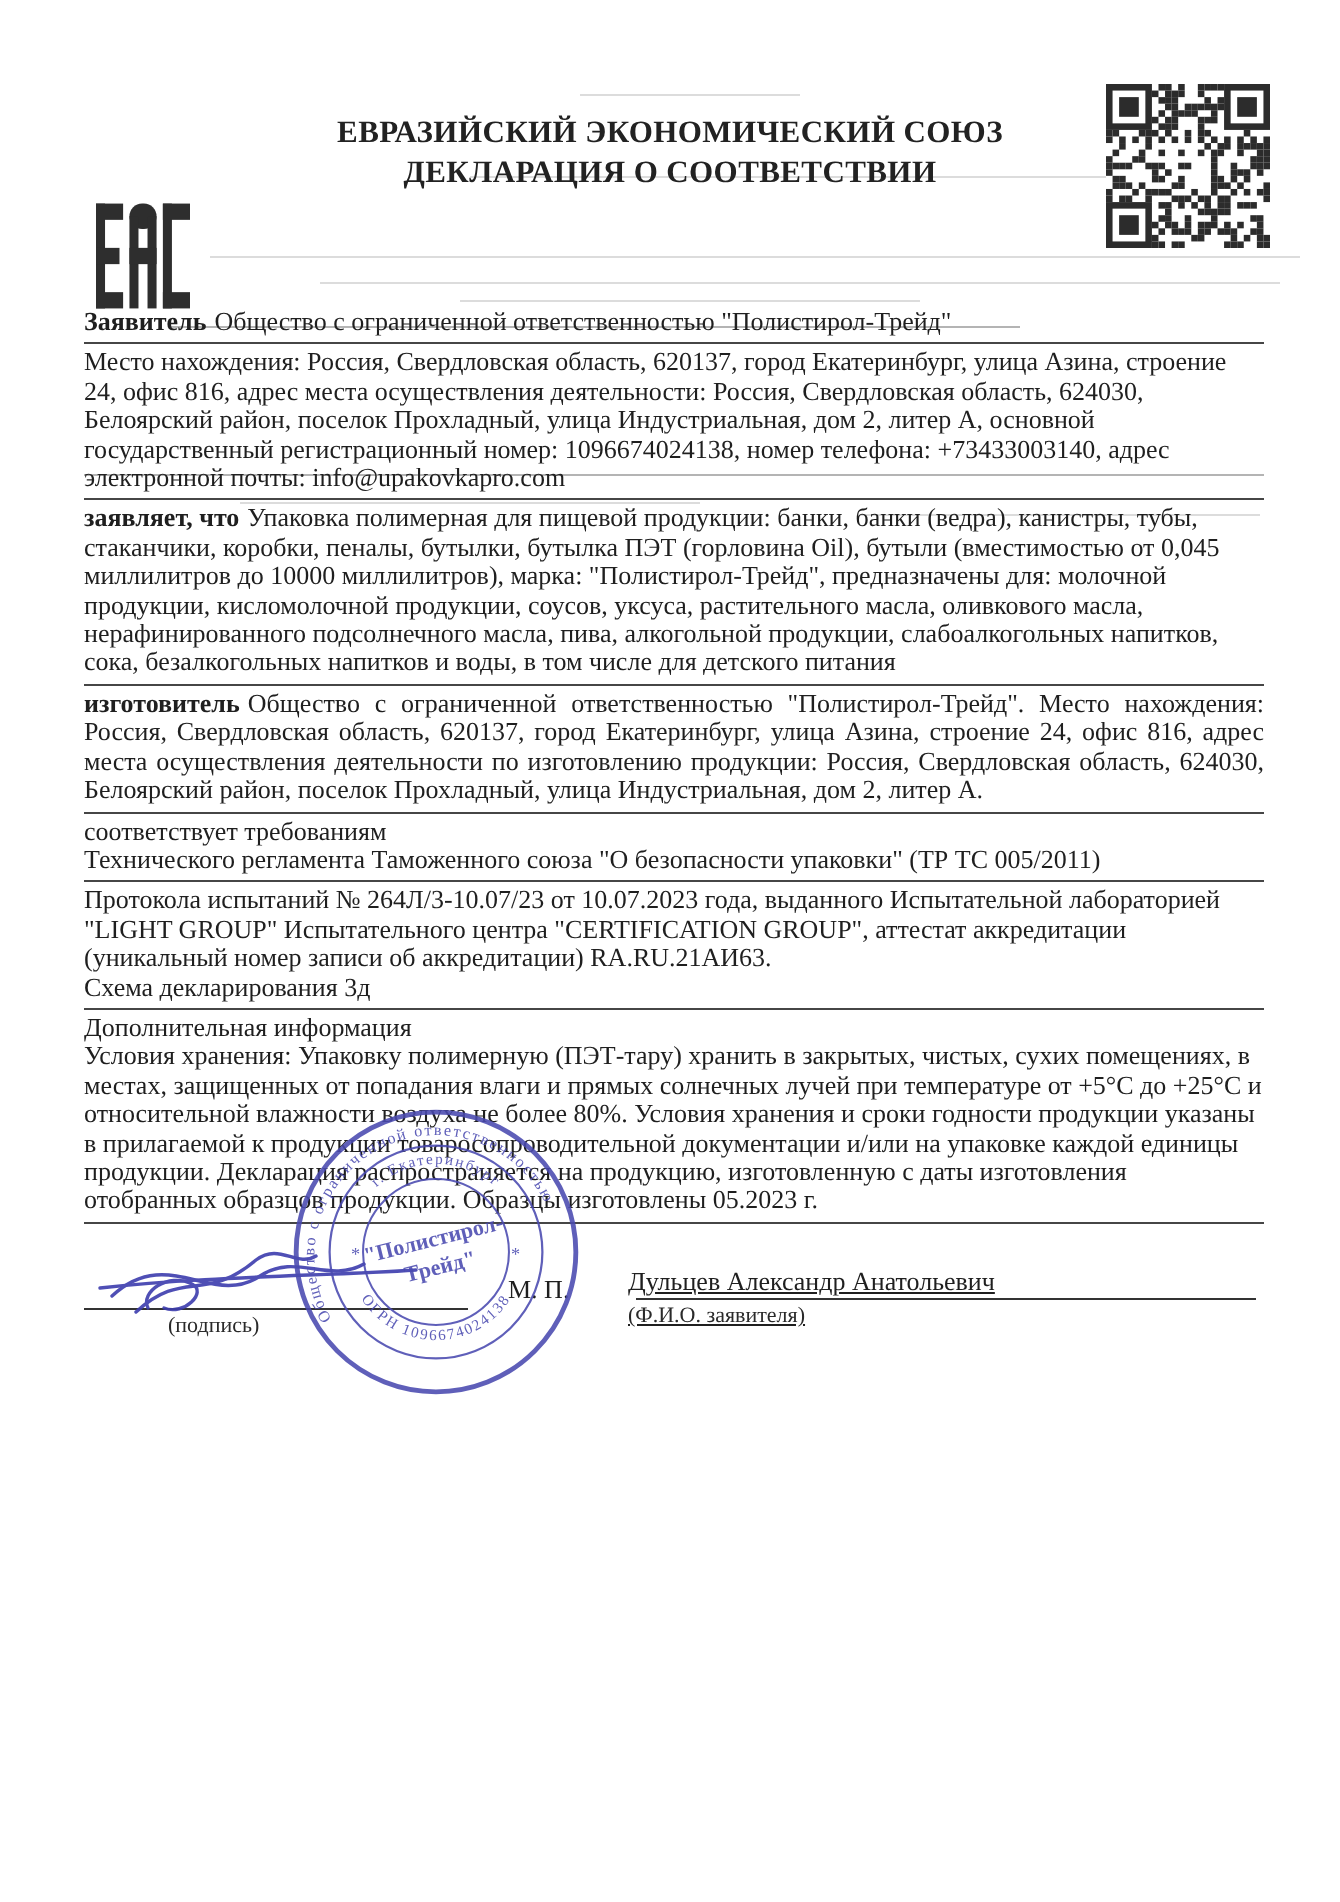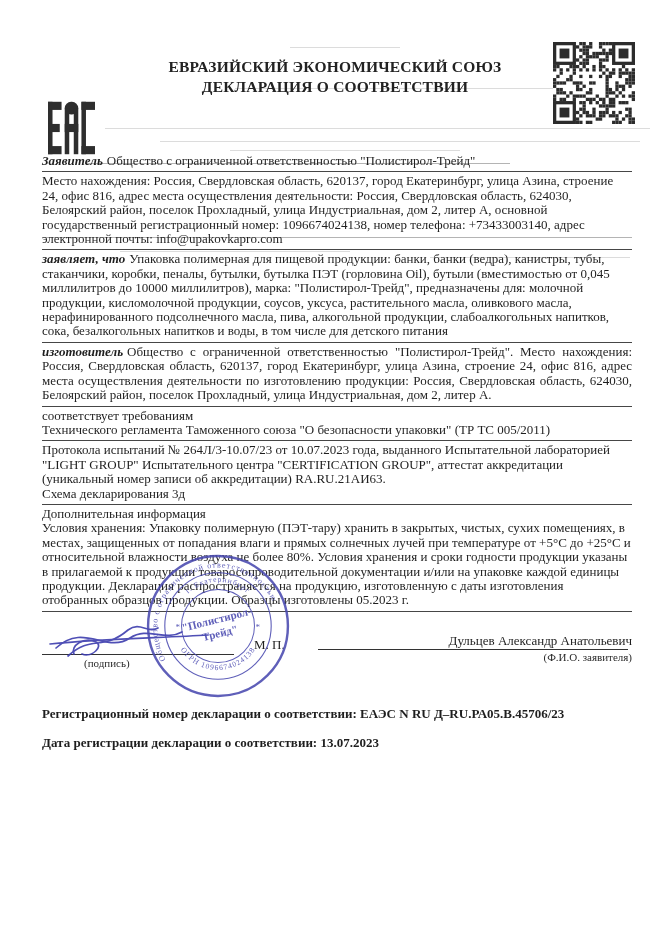--- a/index.html
+++ b/index.html
@@ -18,30 +18,30 @@
     font-weight:bold;font-size:15.5px;line-height:1.32;
     letter-spacing:.2px;color:#222;
   }
   .eac-logo{position:absolute;left:48px;top:101px;}
   .qr{position:absolute;left:553px;top:42px;}
   
   .content{padding:0 38px 0 42px;}
   .row{border-bottom:1px solid #464646;padding:2px 0 3px;}
   .row.noline{border-bottom:none;}
   .row p{margin:0;}
-  .lead{font-weight:bold;margin-right:4px;font-style:italic;}
+  .lead{font-weight:bold;margin-right:4px;}
   .bold{font-weight:normal;}
   .just{text-align:justify;}
   
   .sig-row{position:relative;display:flex;margin-top:10px;height:60px;}
   .sig-left{position:relative;width:272px;flex:none;}
   .sig-line{position:absolute;left:0;top:32px;width:192px;border-top:1px solid #333;}
   .sig-caption{position:absolute;left:42px;top:34px;font-size:11px;color:#2a2a2a;}
   .mp{position:absolute;left:212px;top:16px;font-size:13px;}
-  .sig-right{flex:1;text-align:right;padding-top:12px;}
+  .sig-right{flex:1;text-align:left;padding-top:12px;text-decoration:underline;}
   .fio-name{display:block;}
   .fio-line{border-top:1px solid #333;margin:1px 4px 0 4px;}
   .fio-caption{font-size:11px;color:#2a2a2a;}
   .signature-ink{position:absolute;left:2px;top:-14px;pointer-events:none;}
   .stamp{position:absolute;left:100px;top:-72px;opacity:.88;pointer-events:none;}
   
   .footer p{margin:0;font-weight:bold;font-size:13px;}
   .reg-number-row{margin-top:25px !important;}
   .reg-date-row{margin-top:15px !important;}
   
@@ -402,19 +402,15 @@
         </svg>
       </div>
 
       <div class="sig-right">
         <span class="fio-name">Дульцев Александр Анатольевич</span>
         <div class="fio-line"></div>
         <span class="fio-caption">(Ф.И.О. заявителя)</span>
       </div>
     </div>
 
-    <div class="footer">
-      <p class="reg-number-row"><span>Регистрационный номер декларации о соответствии:</span> <span>ЕАЭС N RU Д–RU.РА05.В.45706/23</span></p>
-      <p class="reg-date-row"><span>Дата регистрации декларации о соответствии:</span> <span>13.07.2023</span></p>
-    </div>
 
   </div>
 </div>
 
 </body></html>

